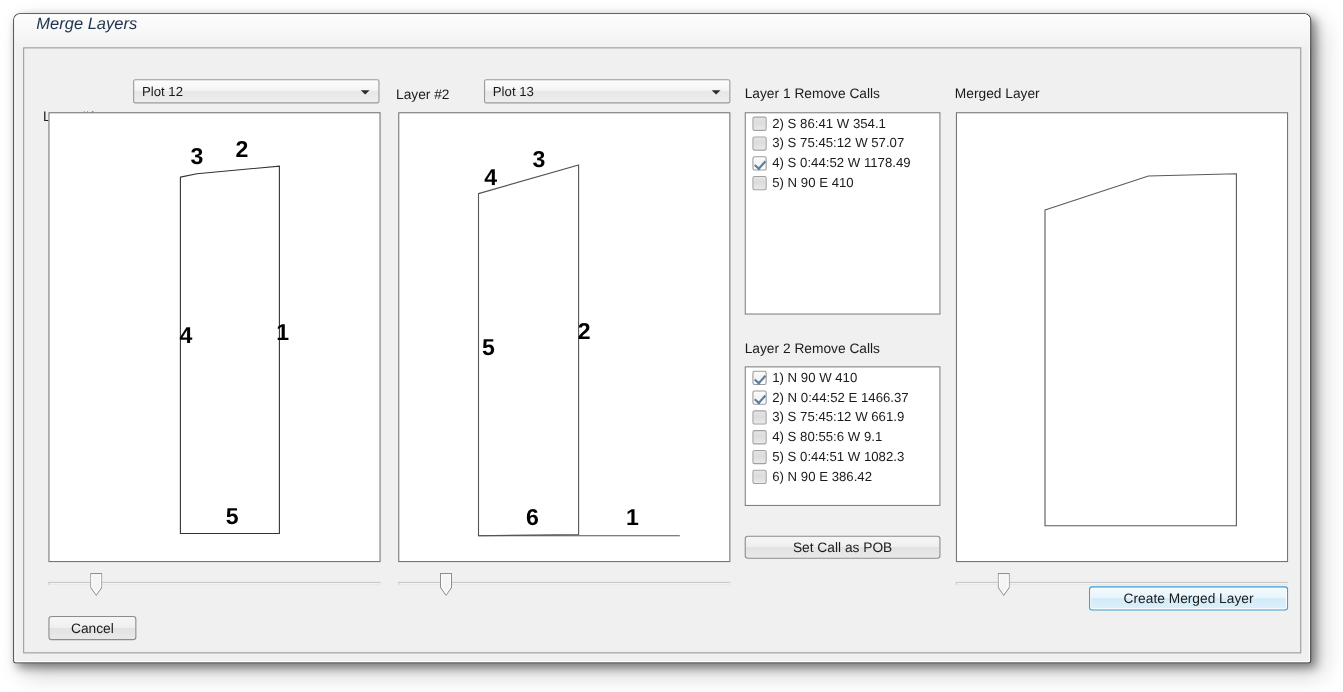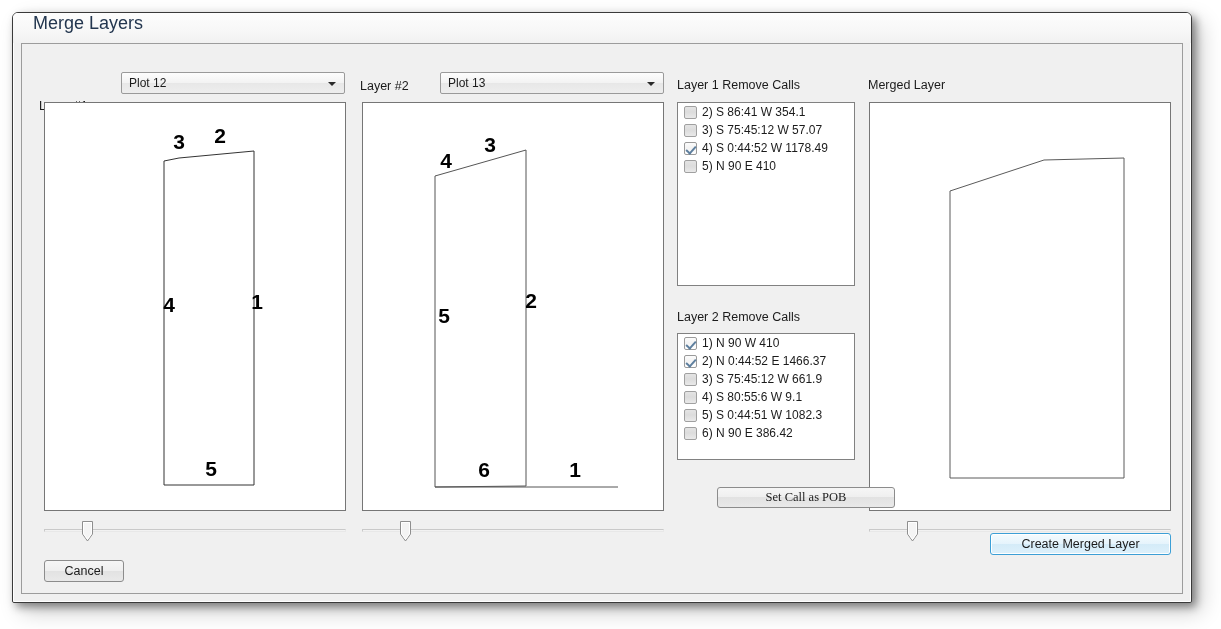--- a/index.html
+++ b/index.html
@@ -46,23 +46,24 @@
     width: 100%;
     height: 30px;
     background: linear-gradient(to bottom, #fdfdfd 0%, #f7f7f7 60%, #f1f1f1 100%);
     border-radius: 5px 5px 0 0;
     box-sizing: border-box;
   }
   .title-text {
     position: absolute;
     left: 20px;
     top: 0;
-    font-size: 18px;
+    font-size: 15px;
     color: #23364f;
     white-space: nowrap;
+    font-style: italic;
   }
 
   
   .client {
     position: absolute;
     left: 8px;
     top: 30px;
     width: 1162px;
     height: 551px;
     background: #f0f0f0;
@@ -316,21 +317,21 @@
             <span class="cbox"></span>
             <span class="row-text">5) S 0:44:51 W 1082.3</span>
           </div>
           <div class="list-row">
             <span class="cbox"></span>
             <span class="row-text">6) N 90 E 386.42</span>
           </div>
         </div>
     </div>
 
-    <div class="btn" style="left:704px; top:474px; width:178px; height:21px;font-family:Liberation Serif, serif;">
+    <div class="btn" style="left:664px; top:474px; width:178px; height:21px;">
       <span>Set Call as POB</span>
     </div>
 
     <div class="slider" style="left:31px; top:508px; width:302px;">
       <div class="track"></div>
       <div class="thumb" id="sl1-thumb" style="left: 38px;">
         <svg width="11" height="21" viewBox="0 0 11 21">
           <path d="M0.5 0.5 H10.5 V13 L5.5 20 L0.5 13 Z" fill="#f4f4f4" stroke="#8e8e8e" stroke-width="1"></path>
           <path d="M1.5 1.5 H9.5 V12.6 L5.5 18.5 L1.5 12.6 Z" fill="none" stroke="#ffffff" stroke-width="1"></path>
         </svg>

